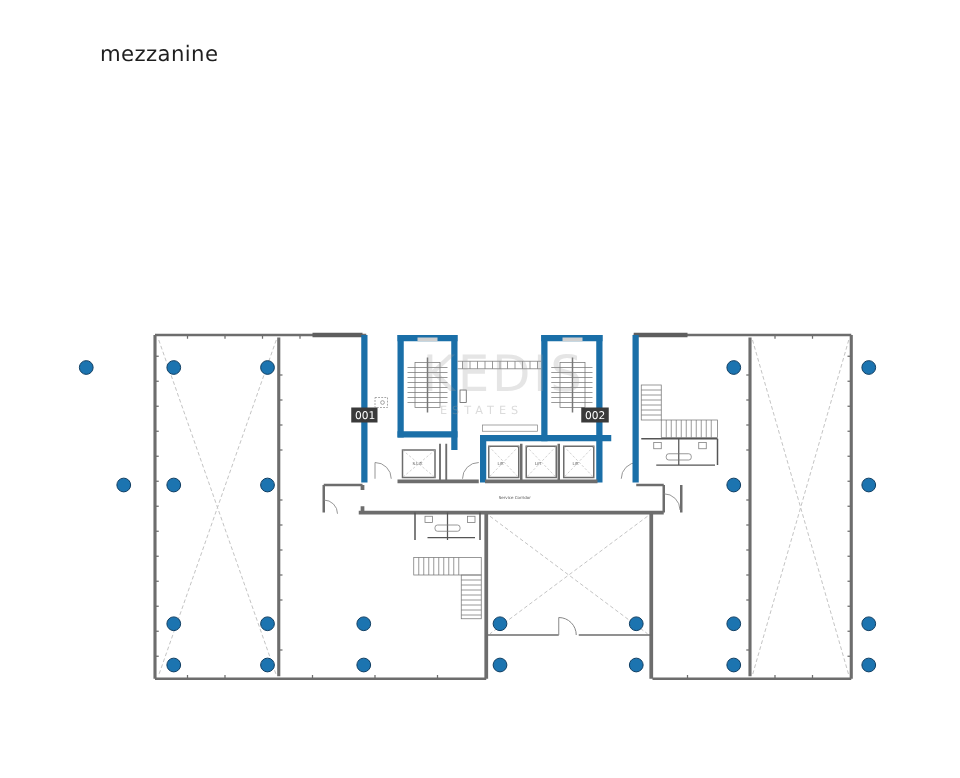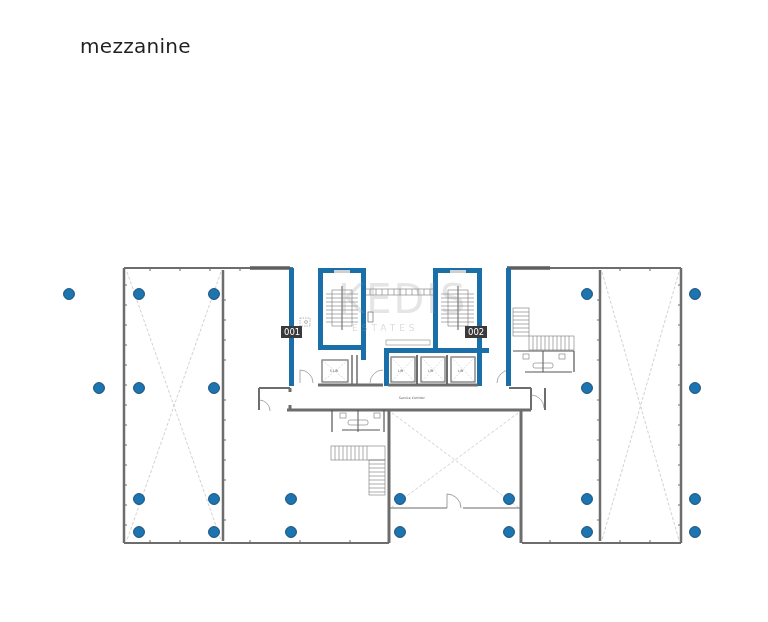--- a/index.html
+++ b/index.html
@@ -1,17 +1,17 @@
 <!DOCTYPE html>
 <html><head>
   <meta charset="utf-8">
   <style>
     html, body { margin: 0; padding: 0; background: #ffffff; }
     body { width: 768px; height: 622px; position: relative; overflow: hidden; font-family: "DejaVu Sans", sans-serif; }
-    .title { position: absolute; left: 80px; top: 34px; font-size: 20px; color: #1f1f1f; letter-spacing: 0.3px; font-family: "DejaVu Sans", sans-serif; }
+    .title { position: absolute; left: 80px; top: 34px; font-size: 17px; color: #1f1f1f; letter-spacing: 0.3px; font-family: "DejaVu Sans", sans-serif; }
     svg.plan { position: absolute; left: 0; top: 0; }
     .unit-tag { font-family: "DejaVu Sans", sans-serif; font-size: 8.5px; fill: #ffffff; }
     .small-label { font-family: "DejaVu Sans", sans-serif; font-size: 3.2px; fill: #555; }
     .watermark { font-family: "DejaVu Sans", sans-serif; font-size: 40px; fill: #9a9a9a; opacity: 0.25; letter-spacing: 2px; }
     .watermark-sub { font-family: "DejaVu Sans", sans-serif; font-size: 9px; fill: #9a9a9a; opacity: 0.35; letter-spacing: 4px; }
   </style>
 </head>
 <body>
 
 <div class="title">mezzanine</div>

